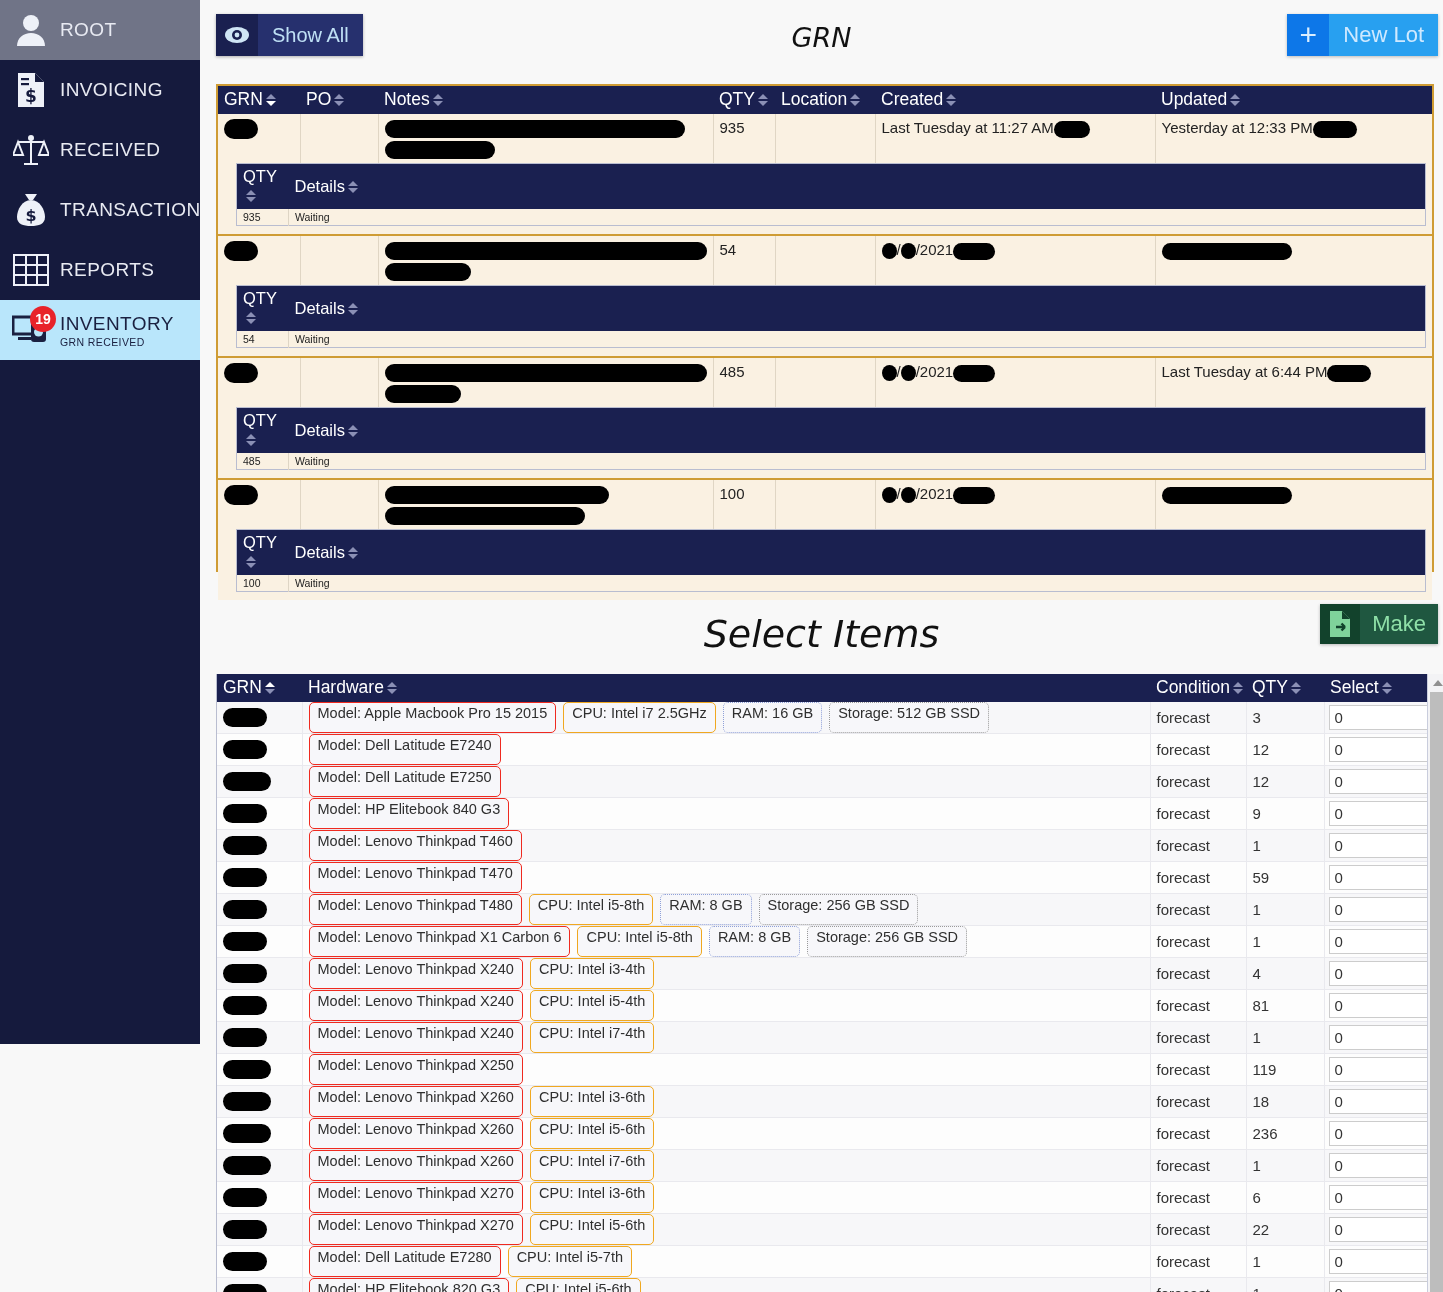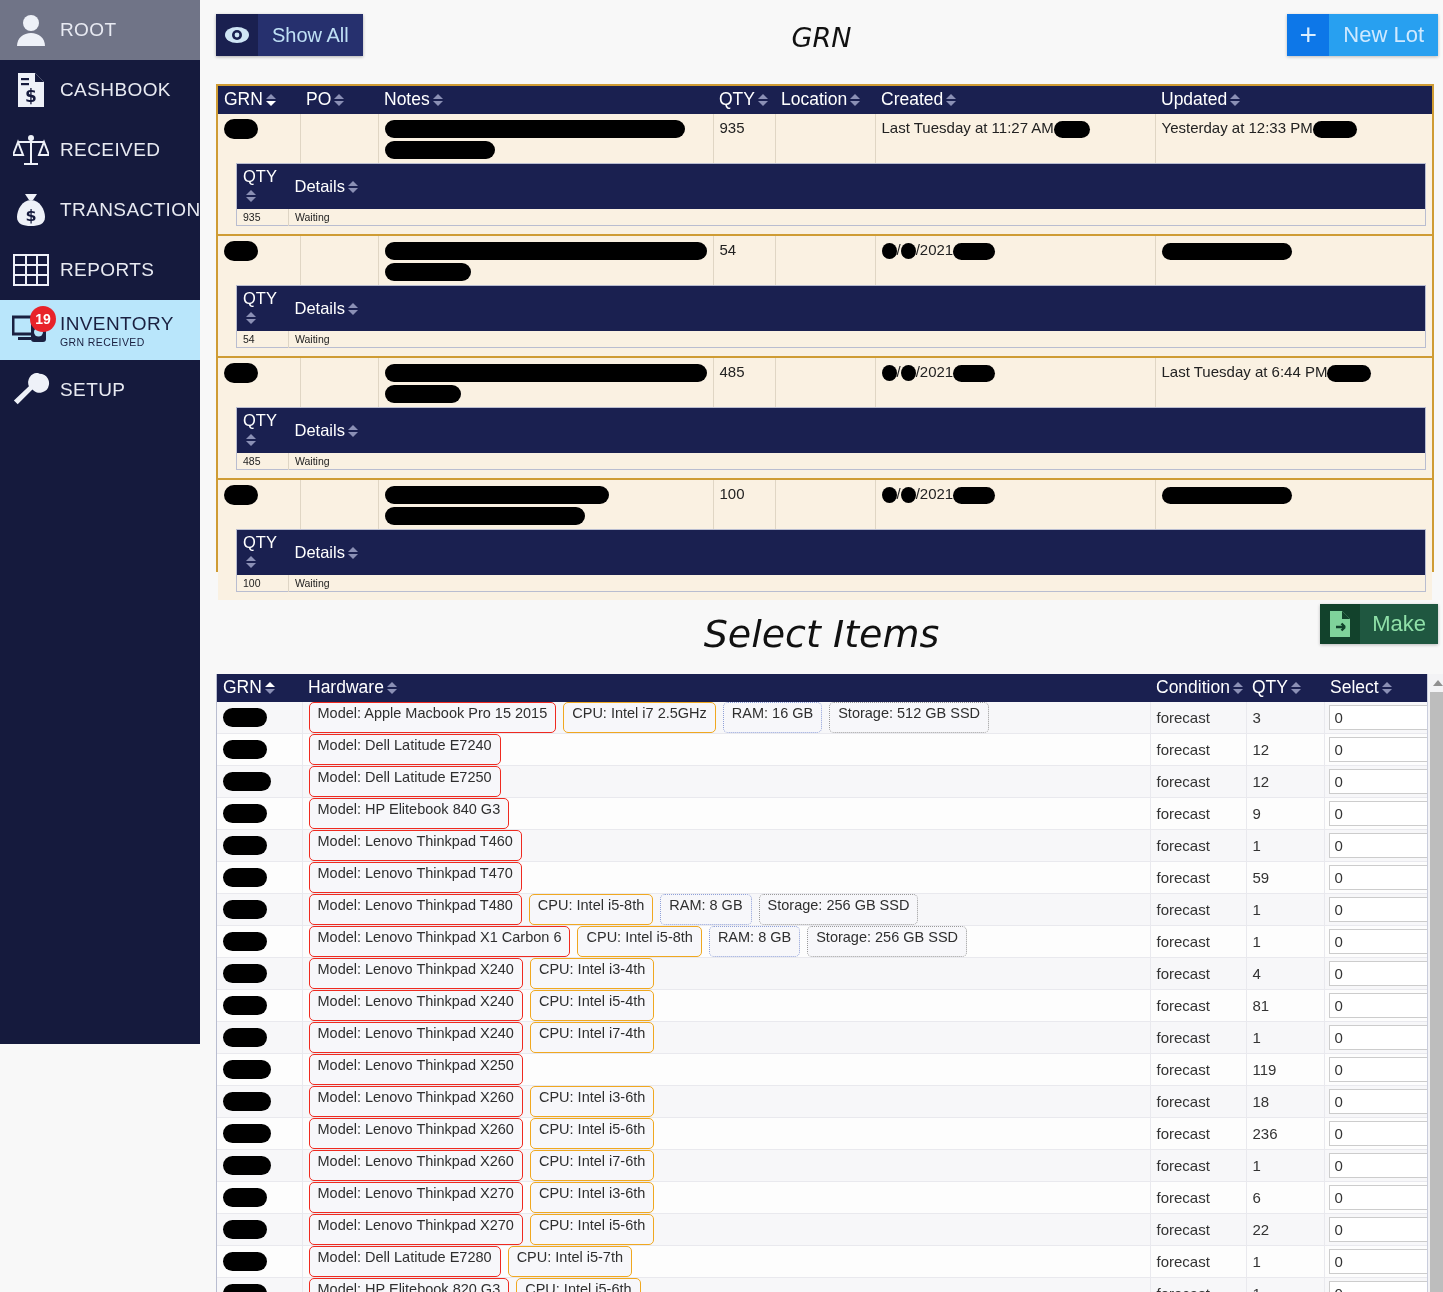--- a/index.html
+++ b/index.html
@@ -196,21 +196,21 @@
     <div class="nav-item">
       <span class="nav-icon">
         <svg width="30" height="36" viewBox="0 0 30 36">
             <path d="M2 1h17l9 9v25H2z" fill="#eef1f8"></path>
             <path d="M19 1l9 9h-9z" fill="#151a3d"></path>
             <rect x="5" y="6" width="8" height="2.2" fill="#151a3d"></rect>
             <rect x="5" y="11" width="8" height="2.2" fill="#151a3d"></rect>
             <text x="15" y="30" font-size="17" font-weight="bold" fill="#151a3d" text-anchor="middle" font-family="DejaVu Sans">$</text>
           </svg>
       </span>
-      <span class="nav-label">CASHBOOK</span>
+      <span class="nav-label">INVOICING</span>
     </div>
 
     <div class="nav-item">
       <span class="nav-icon">
         <svg width="36" height="34" viewBox="0 0 36 34" stroke="#eef1f8" stroke-width="2" fill="none">
             <path d="M18 4v26"></path>
             <path d="M5 9h26"></path>
             <circle cx="18" cy="5" r="2" fill="#eef1f8"></circle>
             <path d="M5 9L0 22h10z" fill="none"></path>
             <path d="M31 9l-5 13h10z" fill="none"></path>
@@ -250,28 +250,20 @@
             <rect x="19" y="8" width="15" height="20" rx="3" fill="#1a2040"></rect>
             <circle cx="26.5" cy="18" r="4.5" fill="#b9e6fb"></circle>
           </svg>
       </span>
       <span>
         <span class="nav-label">INVENTORY</span>
         <span class="nav-sub">GRN RECEIVED</span>
       </span>
     </div>
 
-    <div class="nav-item">
-      <span class="nav-icon">
-        <svg width="38" height="34" viewBox="0 0 38 34">
-            <path d="M27 2a10 10 0 00-9.2 14L2 31l4 4 15.5-15.5A10 10 0 1030 3l-5 5 2 4 4 2 3-5a10 10 0 00-7-7z" fill="#eef1f8" transform="translate(0,-2) scale(.95)"></path>
-          </svg>
-      </span>
-      <span class="nav-label">SETUP</span>
-    </div>
   </nav>
 
   <main id="main">
 
     <div id="showall">
       <span class="ic">
         <svg width="26" height="18" viewBox="0 0 26 18">
             <ellipse cx="13" cy="9" rx="12" ry="8" fill="#cfe5f5"></ellipse>
             <circle cx="13" cy="9" r="5" fill="#1a2050"></circle>
             <circle cx="13" cy="9" r="2.4" fill="#cfe5f5"></circle>

